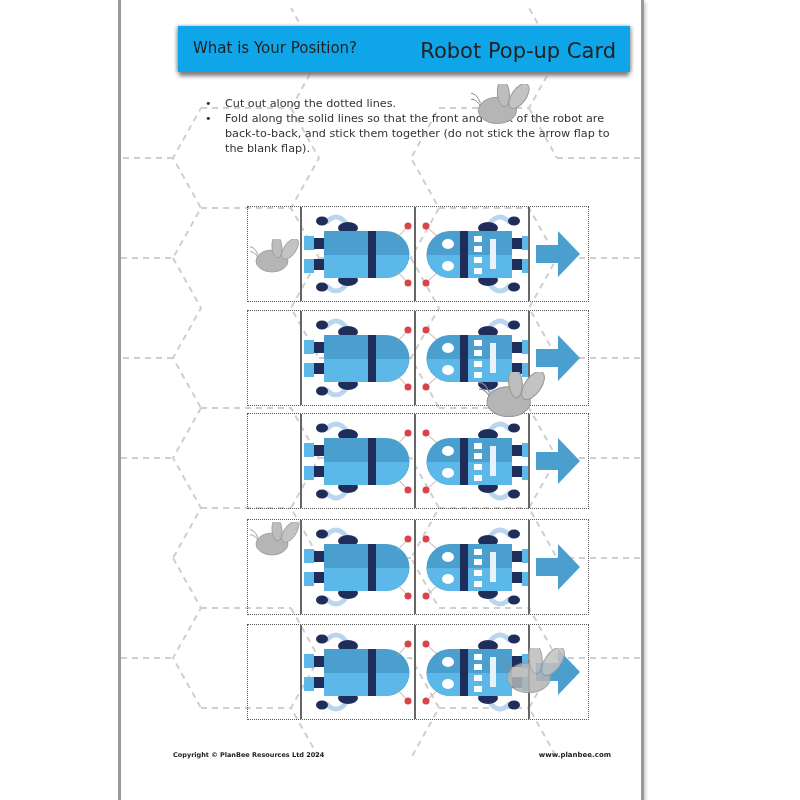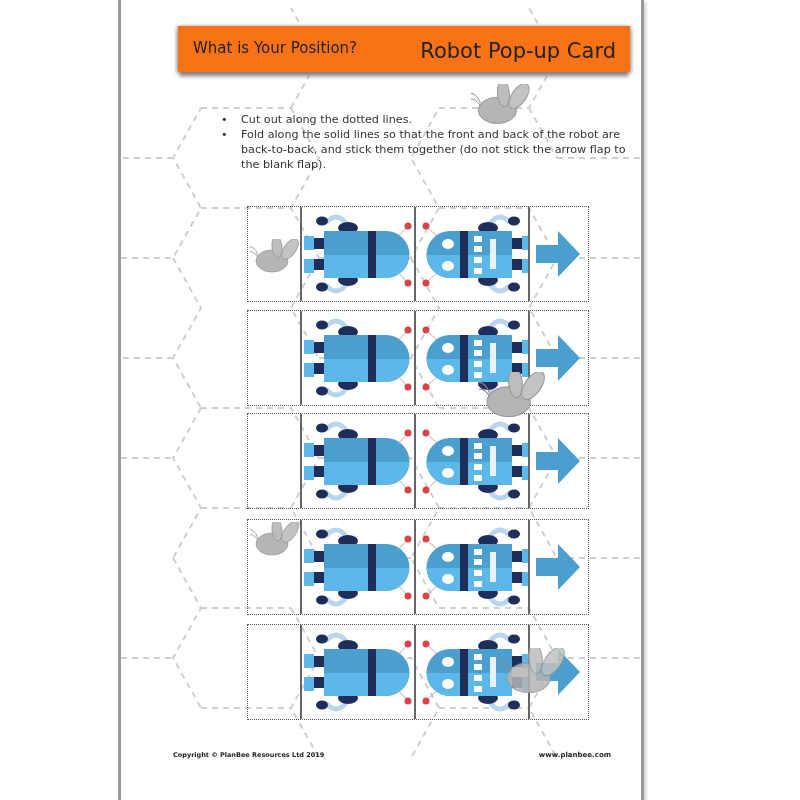--- a/index.html
+++ b/index.html
@@ -6,25 +6,25 @@
   body { width:800px; height:800px; position:relative; overflow:hidden; font-family:"DejaVu Sans", sans-serif; }
   .page {
     position:absolute; left:118px; top:0; width:520px; height:800px;
     background:#fff; border-left:3px solid #9a9a9a; border-right:3px solid #9a9a9a; border-bottom:3px solid #9a9a9a;
     box-shadow: 2px 2px 3px #cfcfcf;
     overflow:hidden;
   }
   .hexbg { position:absolute; left:0; top:0; width:520px; height:800px; }
   .header {
     position:absolute; left:57px; top:26px; width:452px; height:46px;
-    background:#f97316; box-shadow: 0 5px 4px -1px #7f7f7f, 2px 0 3px #bbb, -2px 0 3px #bbb;
+    background:#0ea5e9; box-shadow: 0 5px 4px -1px #7f7f7f, 2px 0 3px #bbb, -2px 0 3px #bbb;
   }
   .header .t1 { position:absolute; left:15px; top:13px; font-size:15px; color:#222; }
   .header .t2 { position:absolute; right:14px; top:13px; font-size:21px; color:#222; }
-  .instructions { position:absolute; left:82px; top:96px; width:410px; font-size:11.2px; color:#333; line-height:15px; margin:16px; padding:0; list-style:none; }
+  .instructions { position:absolute; left:82px; top:96px; width:410px; font-size:11.2px; color:#333; line-height:15px; margin:0; padding:0; list-style:none; }
   .instructions li { position:relative; padding-left:22px; }
   .instructions li::before { content:"•"; position:absolute; left:2px; top:0; }
   .card {
     position:absolute; left:126px; width:340px; height:94px;
     border:1px dotted #555; background:transparent;
   }
   .fold { position:absolute; top:0; bottom:0; width:0; border-left:2px solid #666; }
   .robot { position:absolute; top:0; }
   .footer-left { position:absolute; left:52px; top:751px; font-size:6.5px; font-weight:bold; color:#222; }
   .footer-right { position:absolute; right:30px; top:751px; font-size:7px; font-weight:bold; color:#222; }
@@ -248,15 +248,15 @@
       <g transform="scale(1.35)">
         <use href="#bee"></use>
       </g>
     </svg>
   <svg class="bee" style="left:378px;top:648px;" width="70" height="56" opacity="0.85">
       <g transform="scale(1.35)">
         <use href="#bee"></use>
       </g>
     </svg>
 
-  <div class="footer-left">Copyright © PlanBee Resources Ltd 2019</div>
+  <div class="footer-left">Copyright © PlanBee Resources Ltd 2024</div>
   <div class="footer-right">www.planbee.com</div>
 </div>
 
 </body></html>

